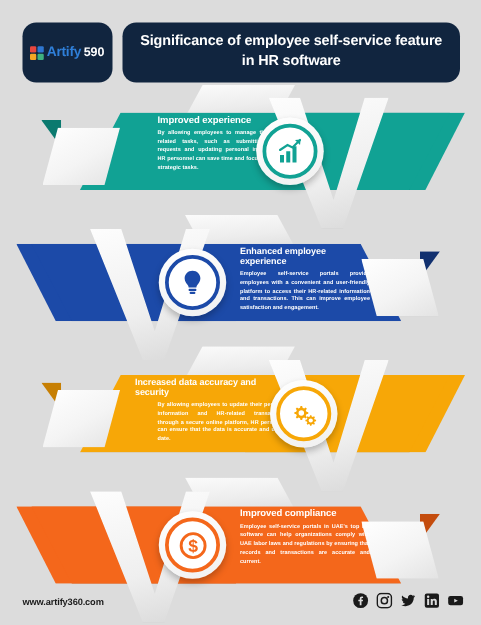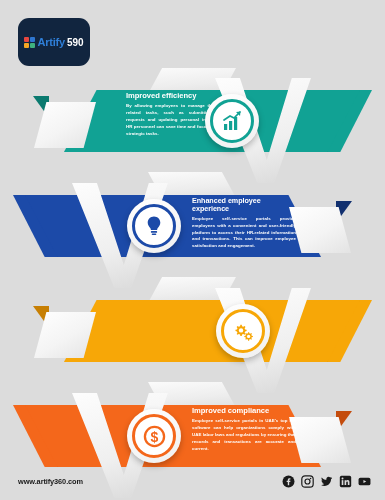--- a/index.html
+++ b/index.html
@@ -168,20 +168,23 @@
         <span class="logo-mark">
           <i></i>
             <i></i>
             <i></i>
             <i></i>
         </span>
         <span class="logo-artify">Artify</span>
         <span class="logo-360">590</span>
       </div>
     </div>
+    <div class="title-box">
+      <h1>Significance of employee self-service feature in HR software</h1>
+    </div>
   </div>
 
   <div class="flap f1">
       <div class="s"></div>
     </div>
   <div class="flap f2">
       <div class="s"></div>
     </div>
   <div class="flap f3">
       <div class="s"></div>
@@ -195,21 +198,21 @@
     <div class="wing left" style="background:#11a294"></div>
     <div class="ribbon left" style="background:#11a294"></div>
     <div class="tail left">
         <div class="sheet"></div>
       </div>
     <div class="chev c1">
         <div class="v"></div>
       </div>
 
     <div class="content left">
-      <div class="sec-title">Improved efficiency</div>
+      <div class="sec-title">Improved experience</div>
       <div class="sec-body">By allowing employees to manage their HR-related tasks, such as submitting leave requests and updating personal information, HR personnel can save time and focus on more strategic tasks.</div>
     </div>
 
     <div class="badge left-pos" style="--ac:#11a294">
       <span class="ring">
         <svg width="24" height="24" viewBox="0 0 24 24">
           <rect x="4" y="15" width="3.2" height="6" fill="#11a294"></rect>
           <rect x="9" y="12" width="3.2" height="9" fill="#11a294"></rect>
           <rect x="14" y="8" width="3.2" height="13" fill="#11a294"></rect>
           <path d="M4 11 L10 7 L14 9 L20 3" stroke="#11a294" stroke-width="1.7" fill="none" stroke-linecap="round"></path>
@@ -250,20 +253,24 @@
     <div class="fold left" style="background:#c77f03"></div>
     <div class="wing left" style="background:#f7a707"></div>
     <div class="ribbon left" style="background:#f7a707"></div>
     <div class="tail left">
         <div class="sheet"></div>
       </div>
     <div class="chev c3">
         <div class="v"></div>
       </div>
 
+    <div class="content left" style="left:108px;width:122px;">
+      <div class="sec-title wide">Increased data accuracy and security</div>
+      <div class="sec-body" style="padding-left:18px;">By allowing employees to update their personal information and HR-related transactions through a secure online platform, HR personnel can ensure that the data is accurate and up-to-date.</div>
+    </div>
 
     <div class="badge left-pos" style="--ac:#f7a707; left:216px;">
       <span class="ring">
         <svg width="25" height="25" viewBox="0 0 24 24">
           <g fill="#f7a707">
             <path d="M9 5.6 10.3 5.6 10.6 7 11.8 7.5 13 6.7 13.9 7.6 13.1 8.8 13.6 10 15 10.3 15 11.6 13.6 11.9 13.1 13.1 13.9 14.3 13 15.2 11.8 14.4 10.6 14.9 10.3 16.3 9 16.3 8.7 14.9 7.5 14.4 6.3 15.2 5.4 14.3 6.2 13.1 5.7 11.9 4.3 11.6 4.3 10.3 5.7 10 6.2 8.8 5.4 7.6 6.3 6.7 7.5 7.5 8.7 7 Z"></path>
             <circle cx="9.65" cy="10.95" r="2.1" fill="#ffffff"></circle>
             <path d="M16.4 12.6 17.4 12.6 17.6 13.7 18.5 14.1 19.4 13.5 20.1 14.2 19.5 15.1 19.9 16 21 16.2 21 17.2 19.9 17.4 19.5 18.3 20.1 19.2 19.4 19.9 18.5 19.3 17.6 19.7 17.4 20.8 16.4 20.8 16.2 19.7 15.3 19.3 14.4 19.9 13.7 19.2 14.3 18.3 13.9 17.4 12.8 17.2 12.8 16.2 13.9 16 14.3 15.1 13.7 14.2 14.4 13.5 15.3 14.1 16.2 13.7 Z"></path>
             <circle cx="16.9" cy="16.7" r="1.6" fill="#ffffff"></circle>
           </g>

